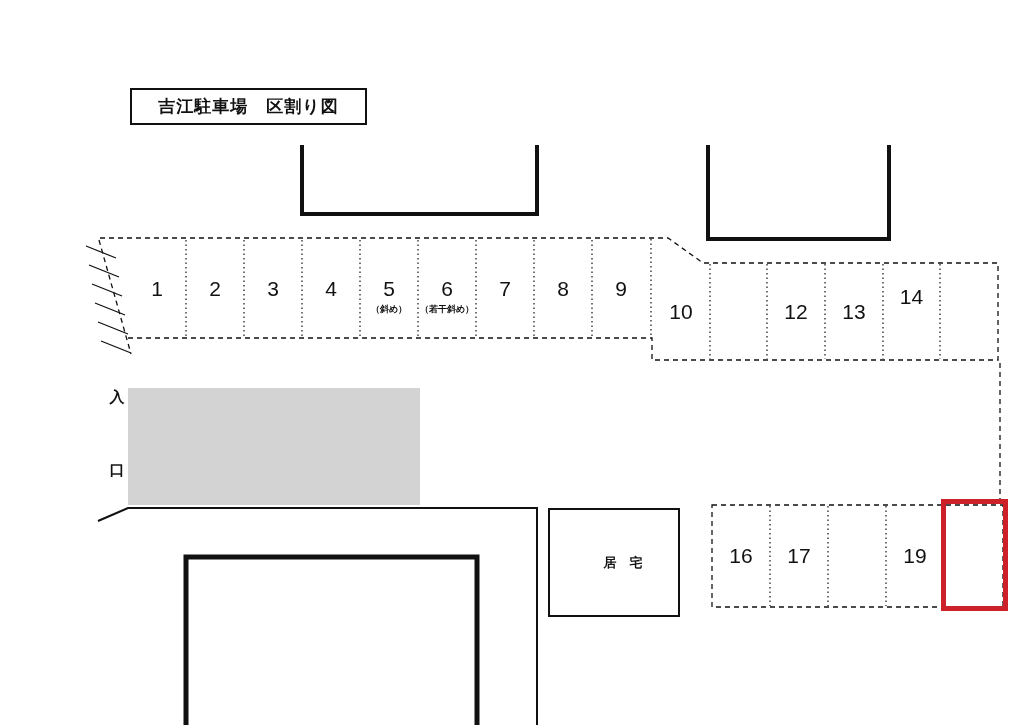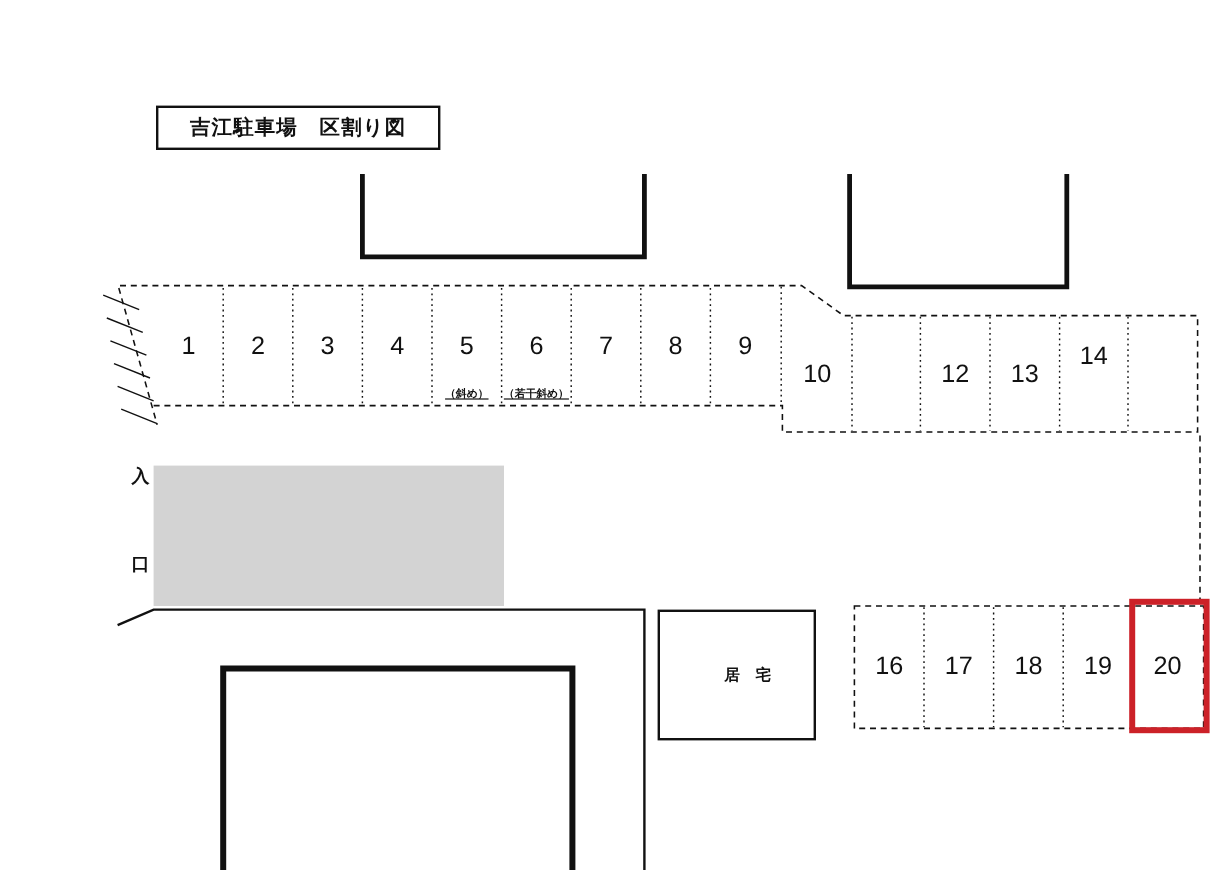--- a/index.html
+++ b/index.html
@@ -12,22 +12,22 @@
   svg.geometry { position:absolute; left:0; top:0; }
   .gray-area { fill:var(--area_fill,#d3d3d3); }
   .title-box {
     position:absolute; left:90px; top:88px; width:233px; height:33px;
     border:2px solid #111; display:flex; align-items:center; justify-content:center;
     font-size:17px; font-weight:bold; letter-spacing:1px; background:#fff;
   }
   .cell { position:absolute; display:flex; align-items:center; justify-content:center; }
   .num { font-size:21px; font-weight:500; }
   .note {
-    position:absolute; bottom:3px; left:50%; transform:translateX(-50%);
-    font-size:9px; font-weight:bold; white-space:nowrap;text-decoration:underline;
+    position:absolute; bottom:22px; left:50%; transform:translateX(-50%);
+    font-size:9px; font-weight:bold; white-space:nowrap;
   }
   .entrance {
     position:absolute; left:66px; top:388px; width:22px; height:92px;
     display:flex; flex-direction:column; justify-content:space-between; align-items:center;
     font-size:15px; font-weight:bold;
   }
   .residence {
     position:absolute; left:508px; top:508px; width:132px; height:109px;
     border:2px solid #111; background:#fff; box-sizing:border-box;
     display:flex; align-items:center; justify-content:center;
@@ -162,25 +162,19 @@
   <div class="cell" style="left:843px;top:248px;width:57px;height:97px">
     <span class="num">14</span>
   </div>
 
   <div class="cell" style="left:672px;top:505px;width:58px;height:102px">
     <span class="num">16</span>
   </div>
   <div class="cell" style="left:730px;top:505px;width:58px;height:102px">
     <span class="num">17</span>
   </div>
-  <div class="cell" style="left:788px;top:505px;width:58px;height:102px">
-    <span class="num">18</span>
-  </div>
   <div class="cell" style="left:846px;top:505px;width:58px;height:102px">
     <span class="num">19</span>
-  </div>
-  <div class="cell" style="left:904px;top:505px;width:58px;height:102px">
-    <span class="num">20</span>
   </div>
 
   <div class="highlight-box"></div>
 
 </div>
 
 </body></html>

